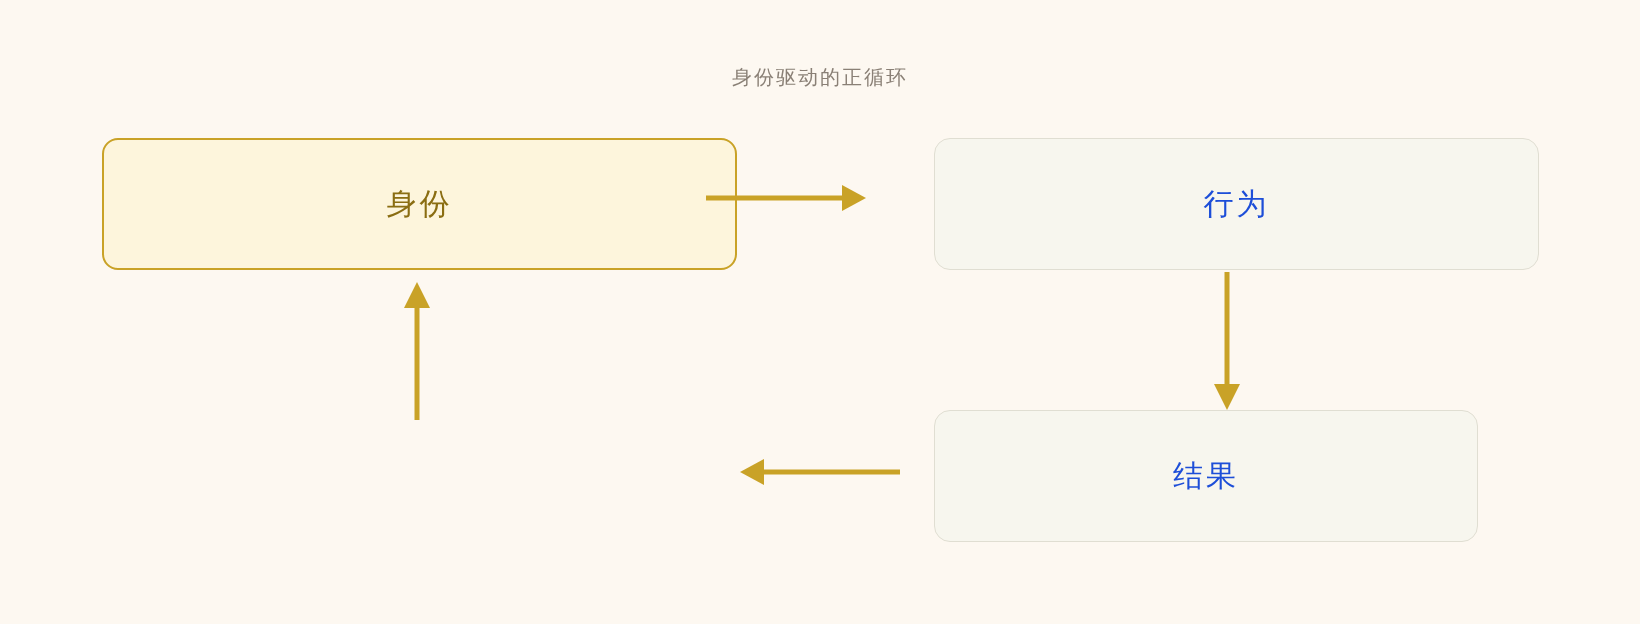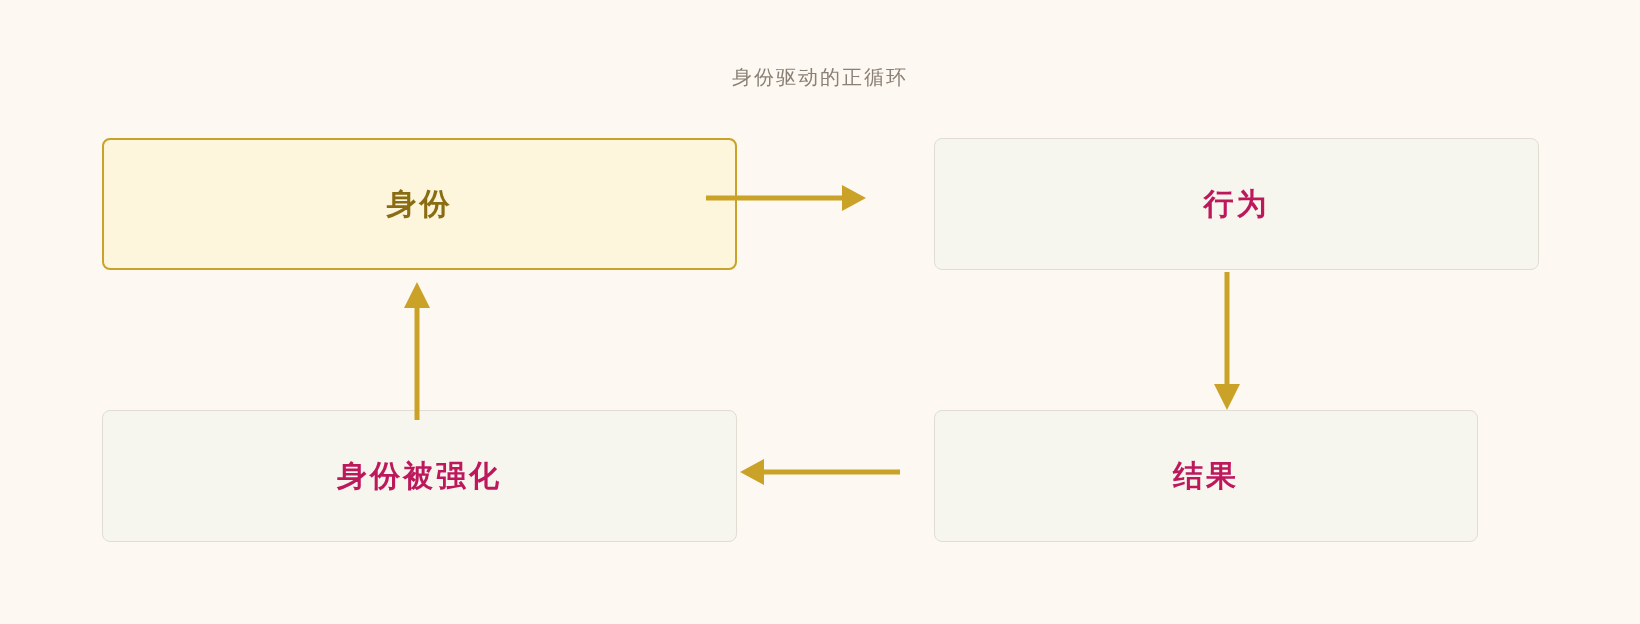--- a/index.html
+++ b/index.html
@@ -20,32 +20,32 @@
     font-size:20px;
     letter-spacing:2px;
     color:#8a8076;
     font-weight:400;
     white-space:nowrap;
   }
 
   .node{
     position:absolute;
     box-sizing:border-box;
-    border-radius:8px;
+    border-radius:16px;
     display:flex;
     align-items:center;
     justify-content:center;
     font-size:30px;
-    font-weight:700;
+    font-weight:400;
     letter-spacing:3px;
   }
   .node.plain{
     background:#f7f6ee;
     border:1.5px solid #e0ded2;
-    color:#be185d;
+    color:#1d4ed8;
     text-align:right;
   }
   .node.highlight{
     background:#fdf5dc;
     border:2px solid #c9a227;
     color:#8a6d12;
   }
 
   
   #node-identity        {left:102px; top:138px; width:635px; height:132px;}
@@ -74,23 +74,20 @@
   </div>
 
   <div class="node plain" id="node-behavior">
     <span>行为</span>
   </div>
 
   <div class="node plain" id="node-result">
     <span>结果</span>
   </div>
 
-  <div class="node plain" id="node-identity-reinforced">
-    <span>身份被强化</span>
-  </div>
 
   <div class="arrow" id="arrow-identity-to-behavior">
     <svg width="160" height="32" viewBox="0 0 160 32">
       <line x1="0" y1="16" x2="136" y2="16" stroke="#c9a227" stroke-width="5"></line>
       <polygon points="136,3 160,16 136,29" fill="#c9a227"></polygon>
     </svg>
   </div>
 
   <div class="arrow" id="arrow-behavior-to-result">
     <svg width="42" height="138" viewBox="0 0 42 138">

